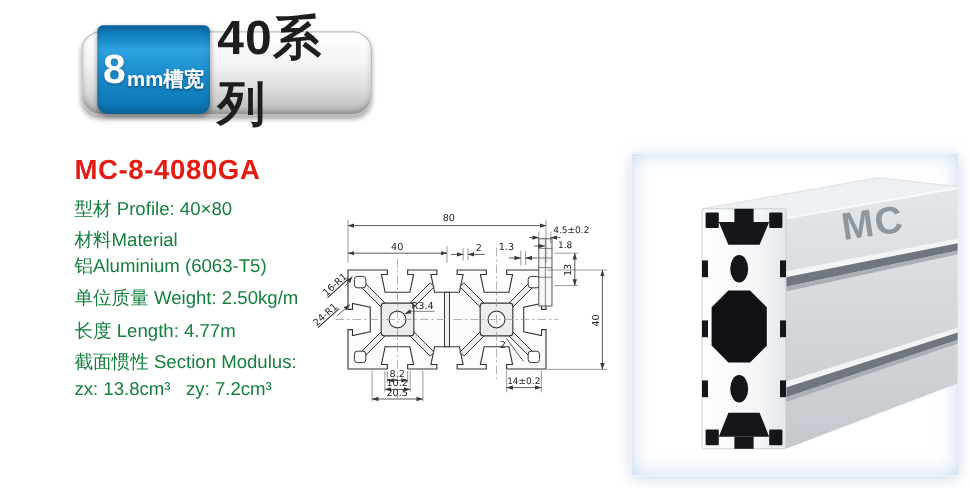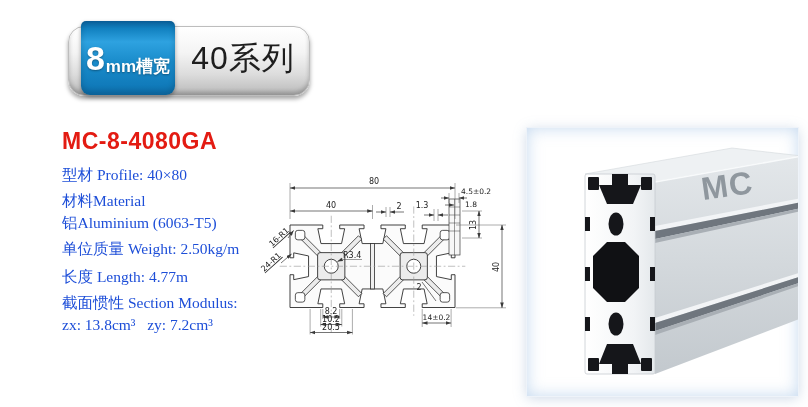--- a/index.html
+++ b/index.html
@@ -14,30 +14,30 @@
     box-shadow:0 3px 4px rgba(0,0,0,.35), inset 0 1px 0 #fff, inset 0 -3px 4px rgba(0,0,0,.22); }
   .ribbon { position:absolute; left:12px; top:-6px; width:94px; height:74px;
     border-radius:5px 5px 9px 9px; display:flex; align-items:center; justify-content:center;
     background:linear-gradient(180deg,#0a5d96 0%,#1180bf 10%,#2ea2e0 28%,#1a8ccb 55%,#0d74b4 100%);
     box-shadow:0 2px 4px rgba(0,0,0,.35), inset 0 -4px 6px rgba(0,0,0,.18);
     color:#fff; text-shadow:0 1px 2px rgba(0,0,0,.35); }
   .ribbon-num  { font-size:34px; font-weight:800; line-height:1; }
   .ribbon-unit { font-size:17px; font-weight:800; line-height:1; margin-left:1px; margin-top:16px; }
   .series-text { position:absolute; left:112px; right:4px; top:0; bottom:4px;
     display:flex; align-items:center; justify-content:center;
-    font-size:32px; font-weight:400; letter-spacing:1px; color:#1e1e1e; }
+    font-size:40px; font-weight:700; letter-spacing:1px; color:#1e1e1e; }
 
   
   .model { position:absolute; left:62px; top:128px; font-size:23px; font-weight:800;
            letter-spacing:.5px; color:#e31b12; }
   .specs { position:absolute; left:62px; top:164px; width:235px; }
   .spec-block { margin-bottom:4px; }
   .spec-block.gap { margin-top:6px; }
-  .specs p { font-family:Liberation Serif, serif; font-size:15.5px;
-             line-height:22px; color:#1d4ed8; white-space:pre-wrap; }
+  .specs p { font-family:Liberation Sans, sans-serif; font-size:15.5px;
+             line-height:22px; color:#15803d; white-space:pre-wrap; }
 
   
   .drawing { position:absolute; left:258px; top:153px; }
   .drawing text { font-family:"DejaVu Sans",sans-serif; fill:#222; }
 
   
   .photo-frame { position:absolute; left:527px; top:128px; width:271px; height:268px; background:#fff;
     box-shadow:0 0 0 1px #eef3f9, 0 2px 12px rgba(120,150,190,.38), inset 0 0 16px rgba(150,185,225,.55); }
 </style>
 </head>

